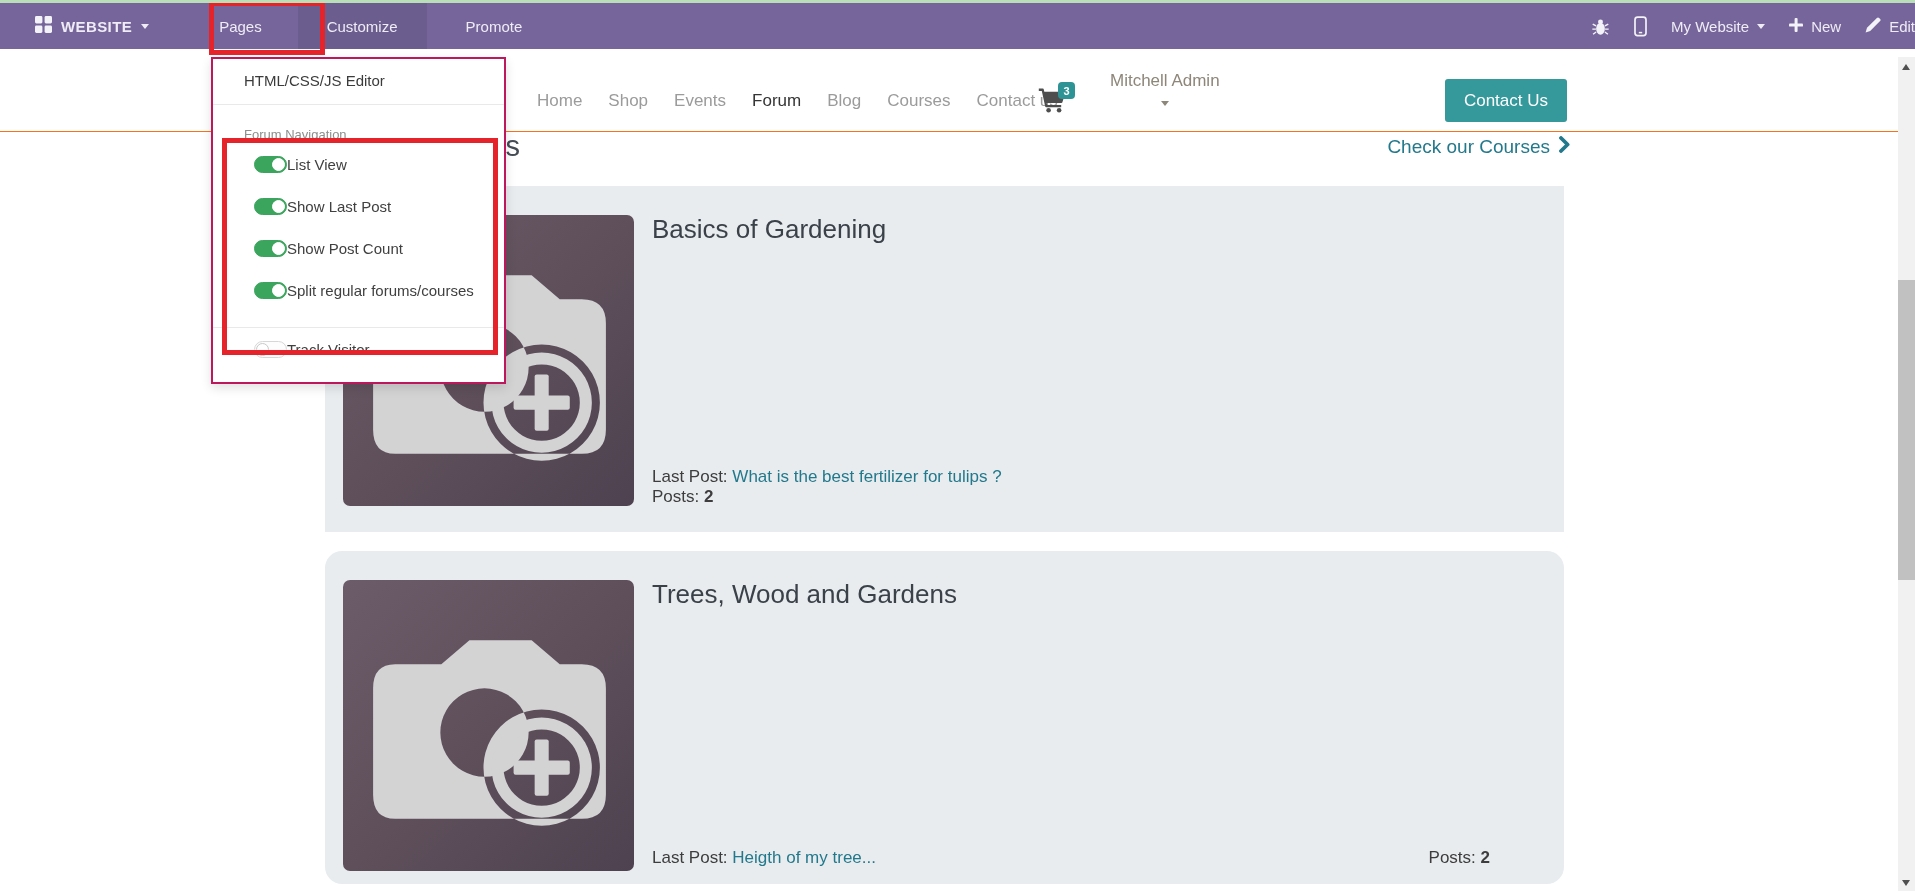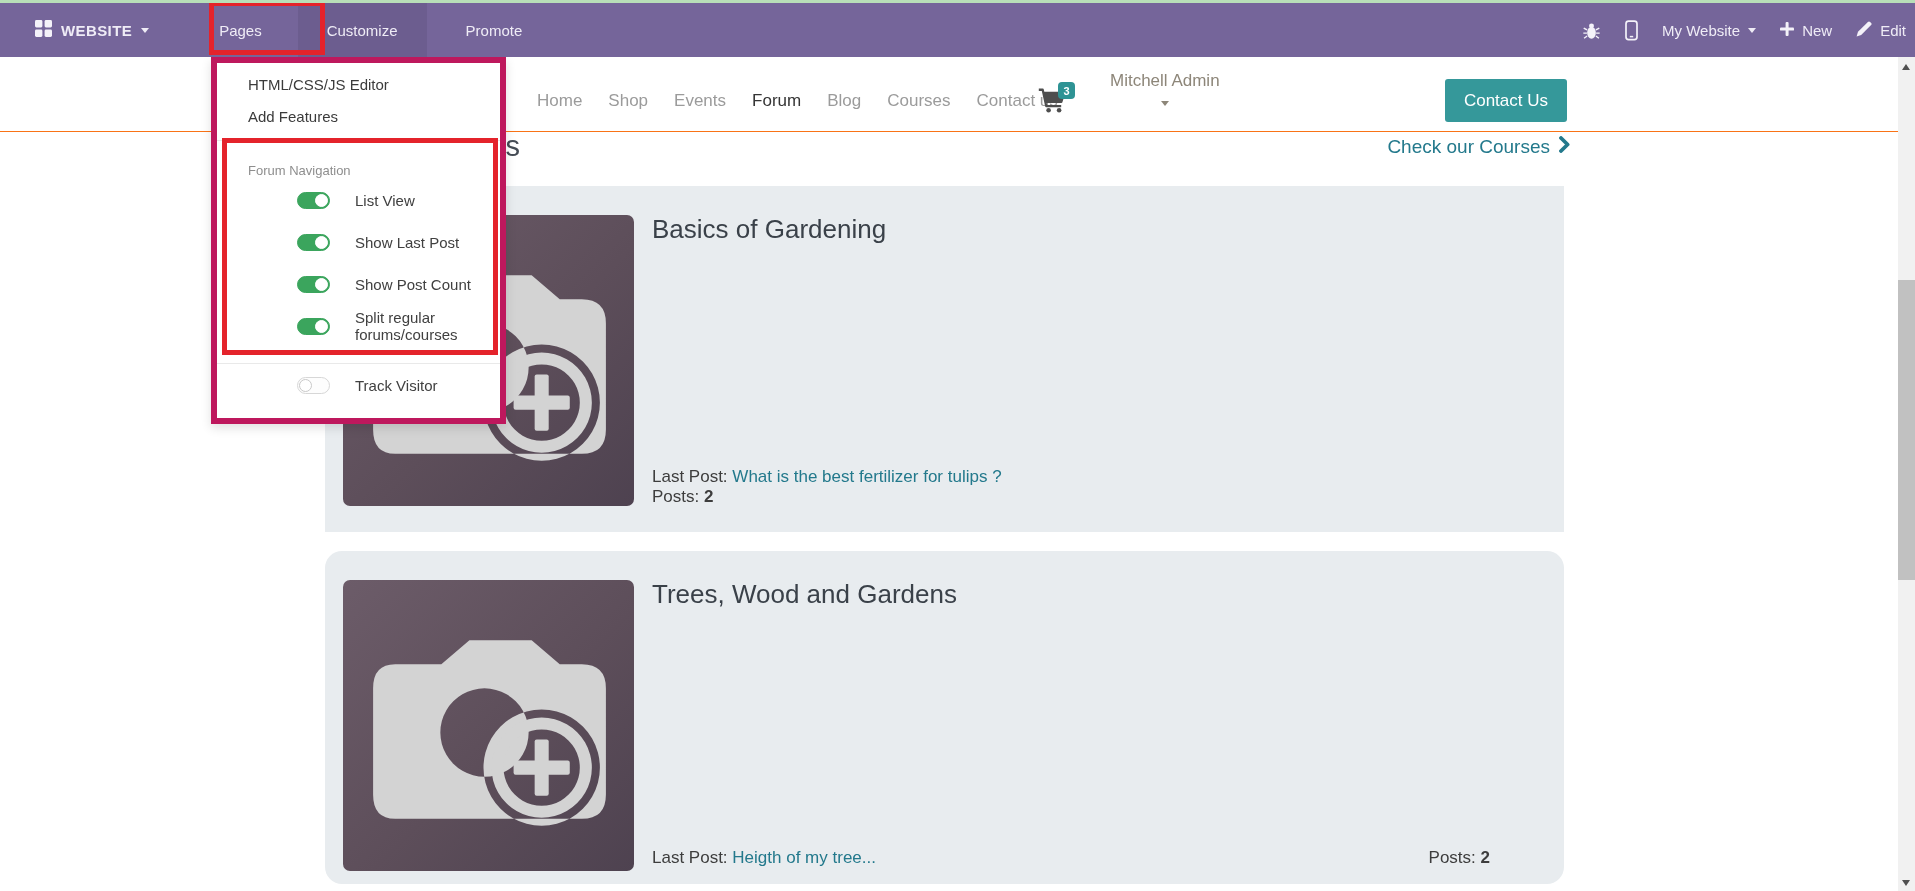--- a/index.html
+++ b/index.html
@@ -5,48 +5,48 @@
   html,body{margin:0;padding:0;background:#fff;}
   *{box-sizing:border-box;}
   .screen{
     position:relative;width:1915px;height:891px;overflow:hidden;background:#fff;
     font-family:"Liberation Sans","DejaVu Sans",sans-serif;
   }
   
   .top-line{position:absolute;left:0;top:0;width:100%;height:3px;background:var(--top_line_green,#b8dfb8);z-index:60;}
   
   .admin-bar{
-    position:absolute;left:0;top:3px;width:100%;height:54px;background:var(--navbar_purple,#75659a);
+    position:absolute;left:0;top:3px;width:100%;height:46px;background:var(--navbar_purple,#75659a);
     display:flex;align-items:center;color:#efecf6;font-size:15px;z-index:45;
   }
   .admin-left{display:flex;align-items:center;height:100%;padding-left:35px;}
   .admin-item{display:flex;align-items:center;height:100%;cursor:pointer;white-space:nowrap;}
   .website-group{margin-right:58px;gap:9px;}
   .website-group .label{font-weight:600;letter-spacing:.4px;}
   .caret{width:0;height:0;border-left:4.5px solid transparent;border-right:4.5px solid transparent;border-top:5px solid currentColor;display:inline-block;}
   .menu-pages{margin-right:24px;padding:0 12px;}
   .menu-customize{padding:0 29px;background:rgba(0,0,0,.07);}
   .menu-promote{margin-left:27px;padding:0 12px;}
-  .admin-right{margin-left:auto;display:flex;align-items:center;gap:24px;padding-right:9px;height:100%;}
+  .admin-right{margin-left:auto;display:flex;align-items:center;gap:24px;height:100%;}
   .admin-right .admin-item{gap:8px;}
   .icon-btn svg{display:block;}
   
   .annot{position:absolute;border:5px solid var(--annotation_red,#e4232b);background:transparent;pointer-events:none;}
   .annot-customize{left:209px;top:1px;width:116px;height:54px;z-index:50;}
   .annot-forum-nav{left:222px;top:138px;width:276px;height:217px;z-index:30;}
   
   .dropdown{
-    position:absolute;left:211px;top:57px;width:295px;background:#fff;border:6px solid #be185d;
+    position:absolute;left:211px;top:57px;width:295px;background:#fff;border:2px solid #be185d;
     box-shadow:0 4px 10px rgba(0,0,0,.12);z-index:20;padding:5px 0 12px 0;
   }
   .dd-item{height:32px;display:flex;align-items:center;padding-left:31px;font-size:15px;color:#3b3b3b;cursor:pointer;}
   .dd-divider{height:1px;background:#e9e9e9;margin:8px 0 0 0;}
   .dd-divider2{height:1px;background:#e9e9e9;margin:16px 0 0 0;}
   .dd-section{margin-top:20px;height:18px;display:flex;align-items:center;padding-left:31px;font-size:13px;color:#8e8e8e;}
-  .toggle-row{height:42px;display:flex;align-items:center;gap:25px;padding-left:41px;cursor:pointer;margin-left:39px;}
+  .toggle-row{height:42px;display:flex;align-items:center;gap:0;padding-left:41px;cursor:pointer;}
   .toggle-row:first-of-type{margin-top:8px;}
   .switch{position:relative;width:33px;height:17px;border-radius:9px;background:#fdfdfd;border:1px solid #d7d7d7;flex:0 0 auto;}
   .switch .knob{position:absolute;top:1px;left:1px;width:13px;height:13px;border-radius:50%;background:#fff;border:1px solid #c9c9c9;}
   .switch.on{background:var(--toggle_on_green,#3ba55d);border-color:var(--toggle_on_green,#3ba55d);}
   .switch.on .knob{left:auto;right:1px;border-color:#fff;}
   .toggle-label{font-size:15px;color:#404040;}
   .track-row{margin-top:0;}
   
   .site-header{position:absolute;left:0;top:71px;width:100%;height:61px;background:#fff;border-bottom:1px solid #f97316;z-index:1;}
   .site-nav{position:absolute;left:524px;top:0;height:60px;display:flex;align-items:center;}
@@ -240,21 +240,20 @@
       </span>
       <span class="posts">
         <span>Posts:</span>
         <b>2</b>
       </span>
     </div>
   </div>
 
   <div class="dropdown">
     <div class="dd-item">HTML/CSS/JS Editor</div>
-    <div class="dd-item">Add Features</div>
     <div class="dd-divider"></div>
     <div class="dd-section">Forum Navigation</div>
     <div class="toggle-row">
       <span class="switch on">
           <span class="knob"></span>
         </span>
       <span class="toggle-label">List View</span>
     </div>
     <div class="toggle-row">
       <span class="switch on">

